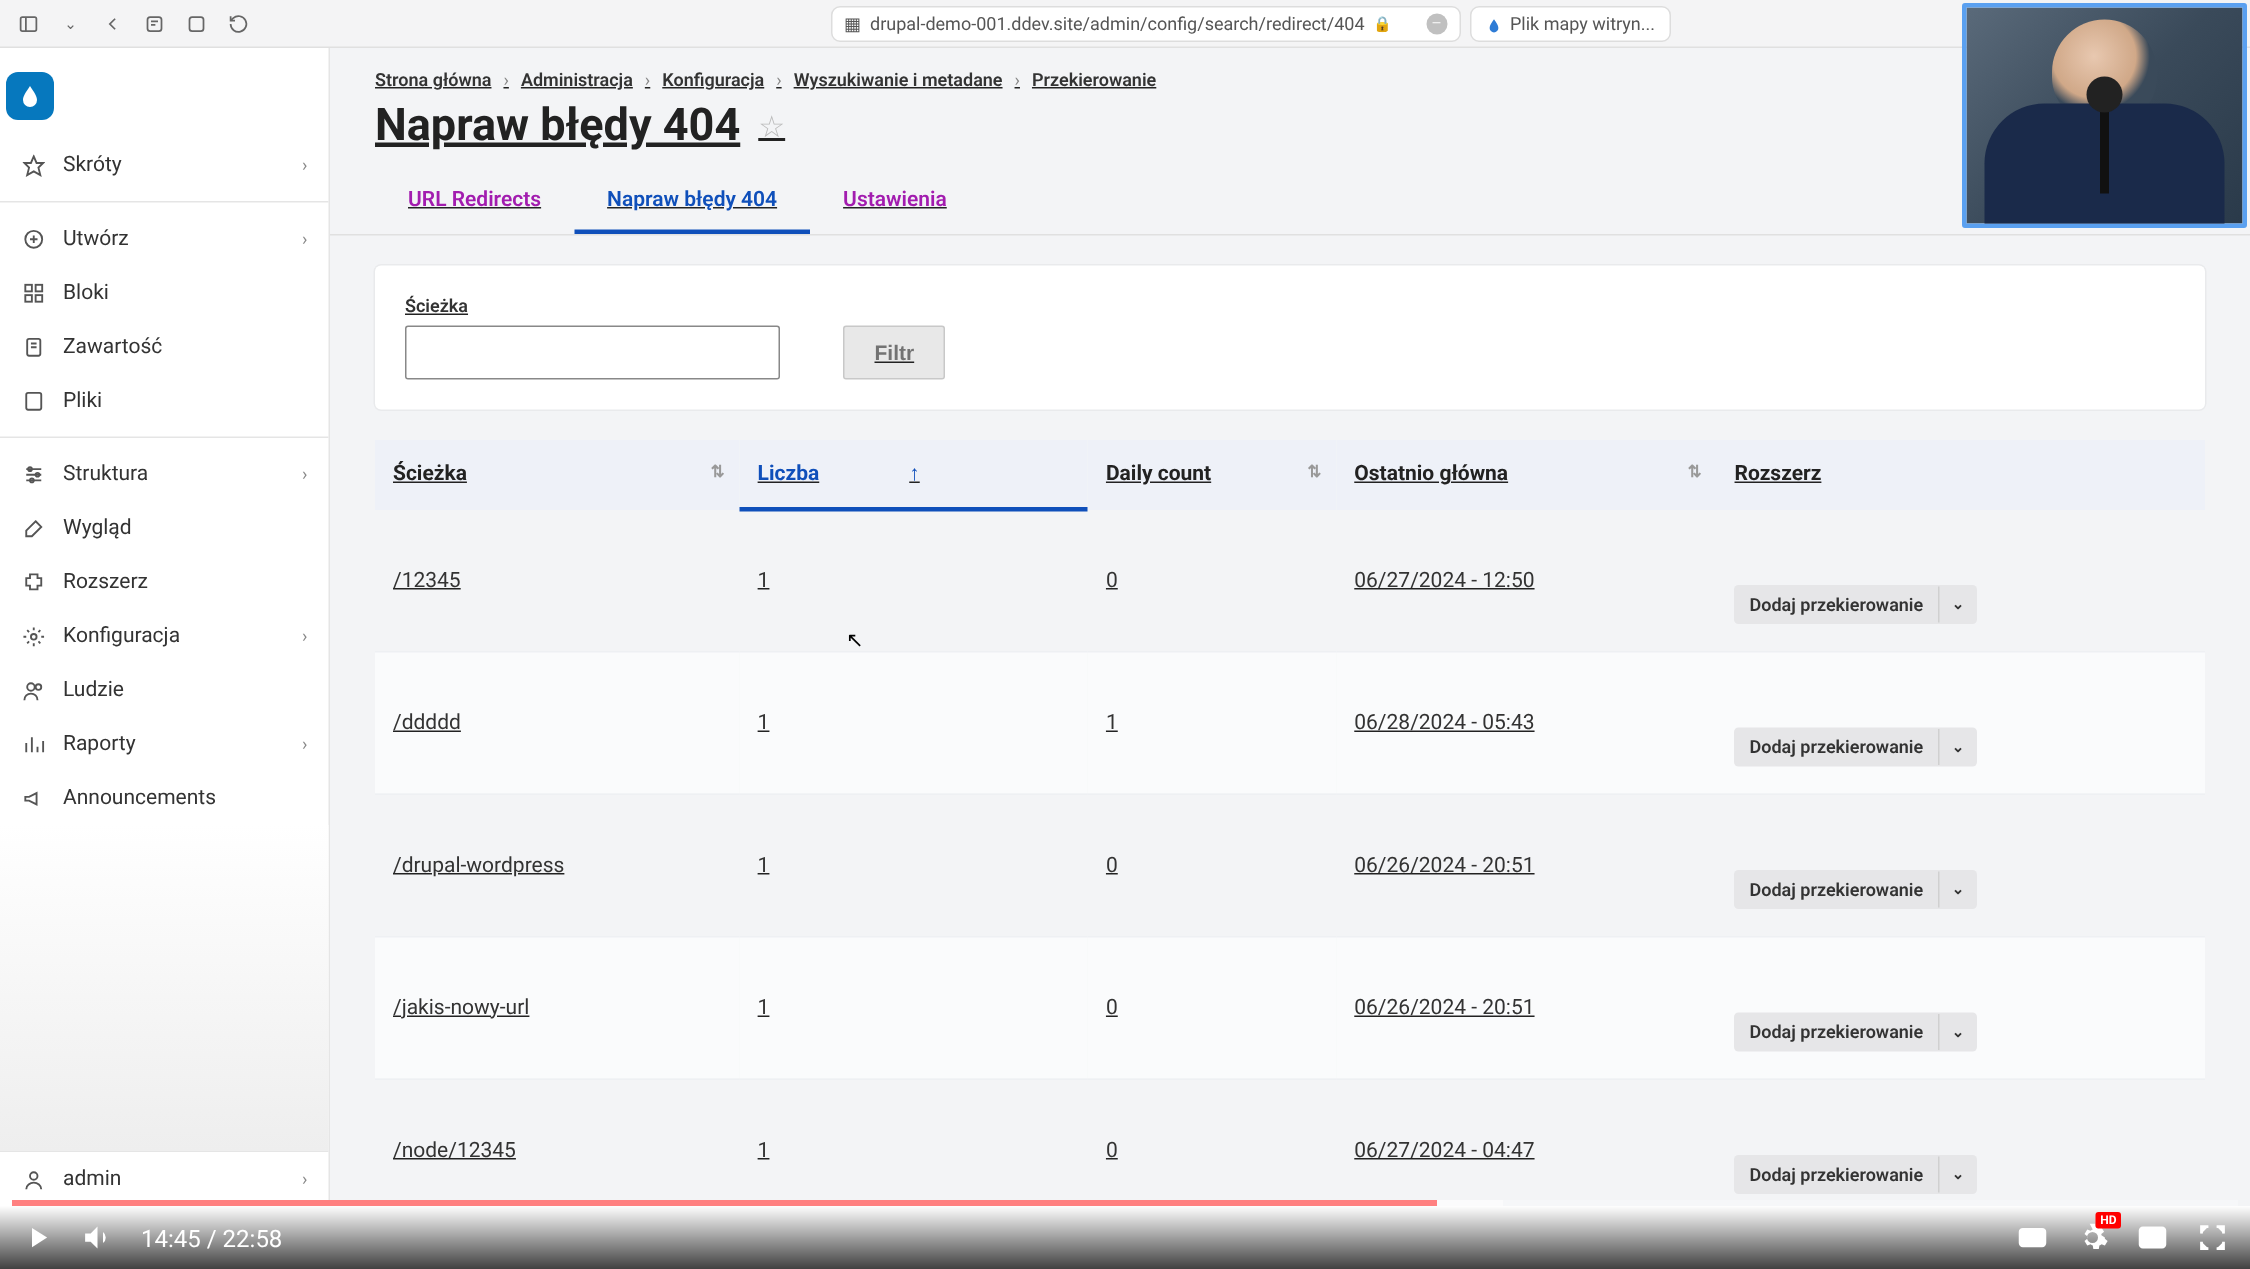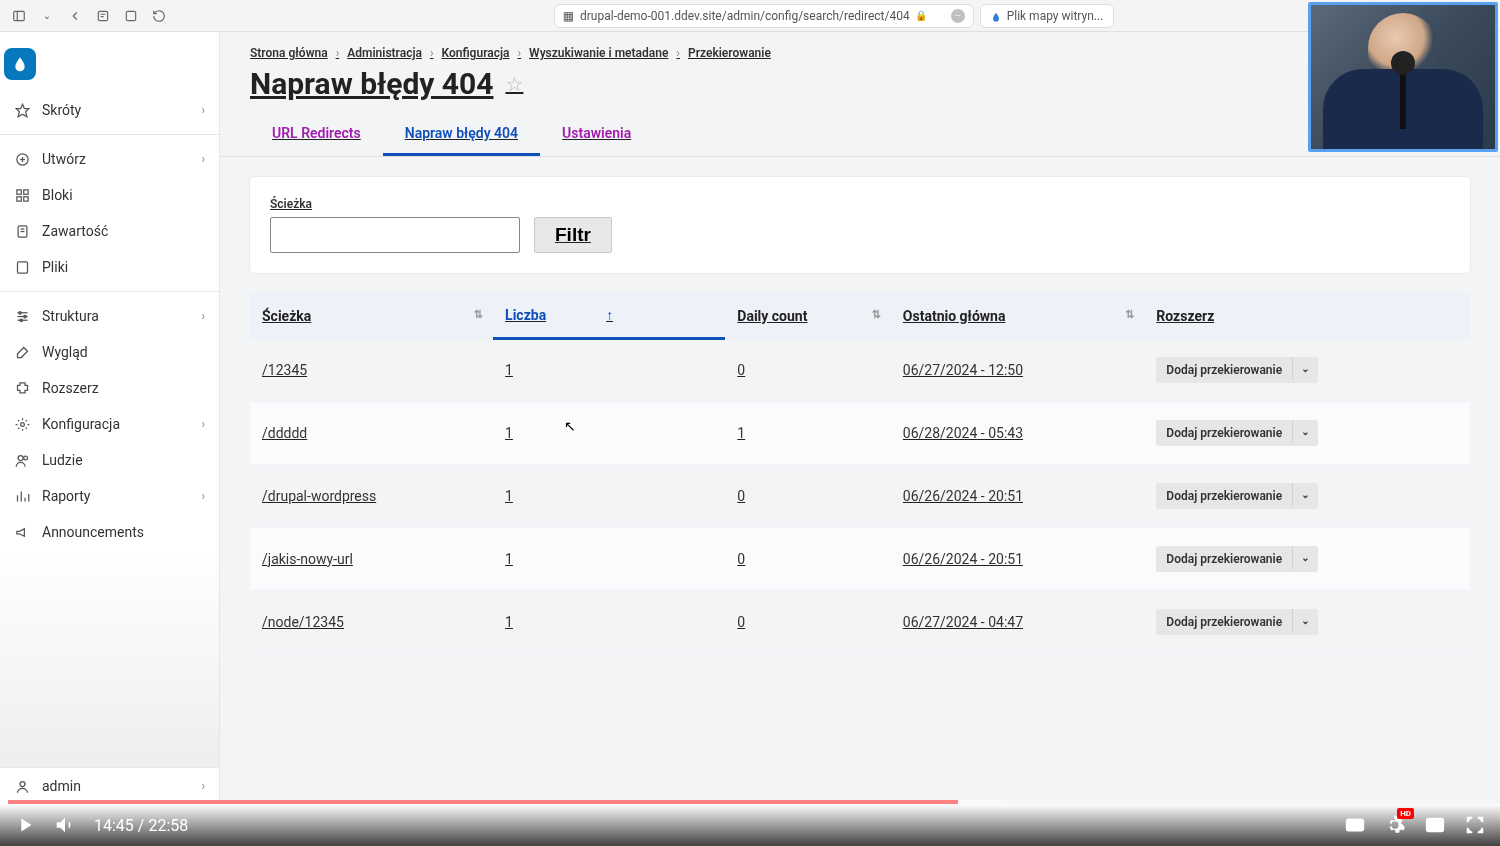--- a/index.html
+++ b/index.html
@@ -39,33 +39,33 @@
 .star-icon { color: #bbb; font-size: 20px; }
 
 .tabs { display: flex; gap: 0; padding: 0 30px; border-bottom: 1px solid #e0e0e0; background: #f3f4f6; }
 .tab { padding: 12px 22px; font-size: 14px; font-weight: 600; color: #a21caf; cursor: pointer; border-bottom: 3px solid transparent; }
 .tab.active { color: #0f4fba; border-bottom-color: #0f4fba; }
 
 .content-card { margin: 20px 30px; background: #fff; border-radius: 4px; padding: 20px 20px 10px; box-shadow: 0 0 0 1px rgba(0,0,0,0.04); }
 .filter-row { display: flex; align-items: flex-end; gap: 14px; margin-bottom: 10px; }
 .filter-field label { font-size: 12px; font-weight: 600; display: block; margin-bottom: 6px; color: #333; }
 .filter-field input { width: 250px; height: 36px; border: 1px solid #888; border-radius: 2px; padding: 0 8px; font-size: 14px; }
-.filter-btn { height: 36px; padding: 0 20px; background: #e8e8e8; border: 1px solid #c8c8c8; border-radius: 2px; font-weight: 600; font-size: 19px; cursor: pointer; color: #000000; }
+.filter-btn { height: 36px; padding: 0 20px; background: #e8e8e8; border: 1px solid #c8c8c8; border-radius: 2px; font-weight: 600; font-size: 14px; cursor: pointer; color: #737373; margin-left: 28px; }
 .table-wrap { margin: 0 30px; }
 table { width: 100%; border-collapse: collapse; }
 thead tr { background: #eef1f8; }
 th { text-align: left; padding: 14px 12px; font-size: 14px; font-weight: 700; color: #222; position: relative; }
 th.sortable { cursor: pointer; }
 th .sort-icon { position: absolute; right: 10px; color: #999; font-size: 11px; }
 th.sorted { color: #0f4fba; border-bottom: 3px solid #0f4fba; }
 th.sorted .sort-arrow { color: #0f4fba; margin-left: 60px; }
 tbody td { padding: 18px 12px; font-size: 14px; color: #333; border-bottom: 1px solid #eef0f3; }
 tbody tr:nth-child(even) { background: #fafbfc; }
 
-.op-btn { display: inline-flex; align-items: flex-start; background: #e6e6e8; border-radius: 3px; overflow: hidden; font-size: 12px; font-weight: 600; color: #333; cursor: pointer; }
+.op-btn { display: inline-flex; align-items: center; background: #e6e6e8; border-radius: 3px; overflow: hidden; font-size: 12px; font-weight: 600; color: #333; cursor: pointer; margin-top: 32px; }
 .op-btn .main-action { padding: 6px 10px; }
 .op-btn .drop { padding: 6px 8px; border-left: 1px solid #d0d0d0; font-size: 10px; }
 
 
 .cursor-arrow { position: absolute; left: 564px; top: 418px; font-size: 14px; color: #000; pointer-events: none; }
 
 
 .webcam { position: absolute; top: 2px; right: 2px; width: 190px; height: 150px; background: linear-gradient(135deg, #5a6a7a 0%, #3a4a5a 50%, #2a3a4a 100%); border: 3px solid #5aa0f0; border-radius: 2px; overflow: hidden; }
 .webcam::before { content:""; position: absolute; left: 50%; top: 30%; transform: translate(-50%,-50%); width: 70px; height: 70px; background: radial-gradient(circle at 40% 35%, #e8c8b0 0%, #d0a888 45%, #3a4a5a 60%); border-radius: 50% 50% 45% 45%; }
 .webcam::after { content:""; position: absolute; left: 50%; bottom: -10px; transform: translateX(-50%); width: 160px; height: 90px; background: #1a2a4a; border-radius: 40px 40px 0 0; }

